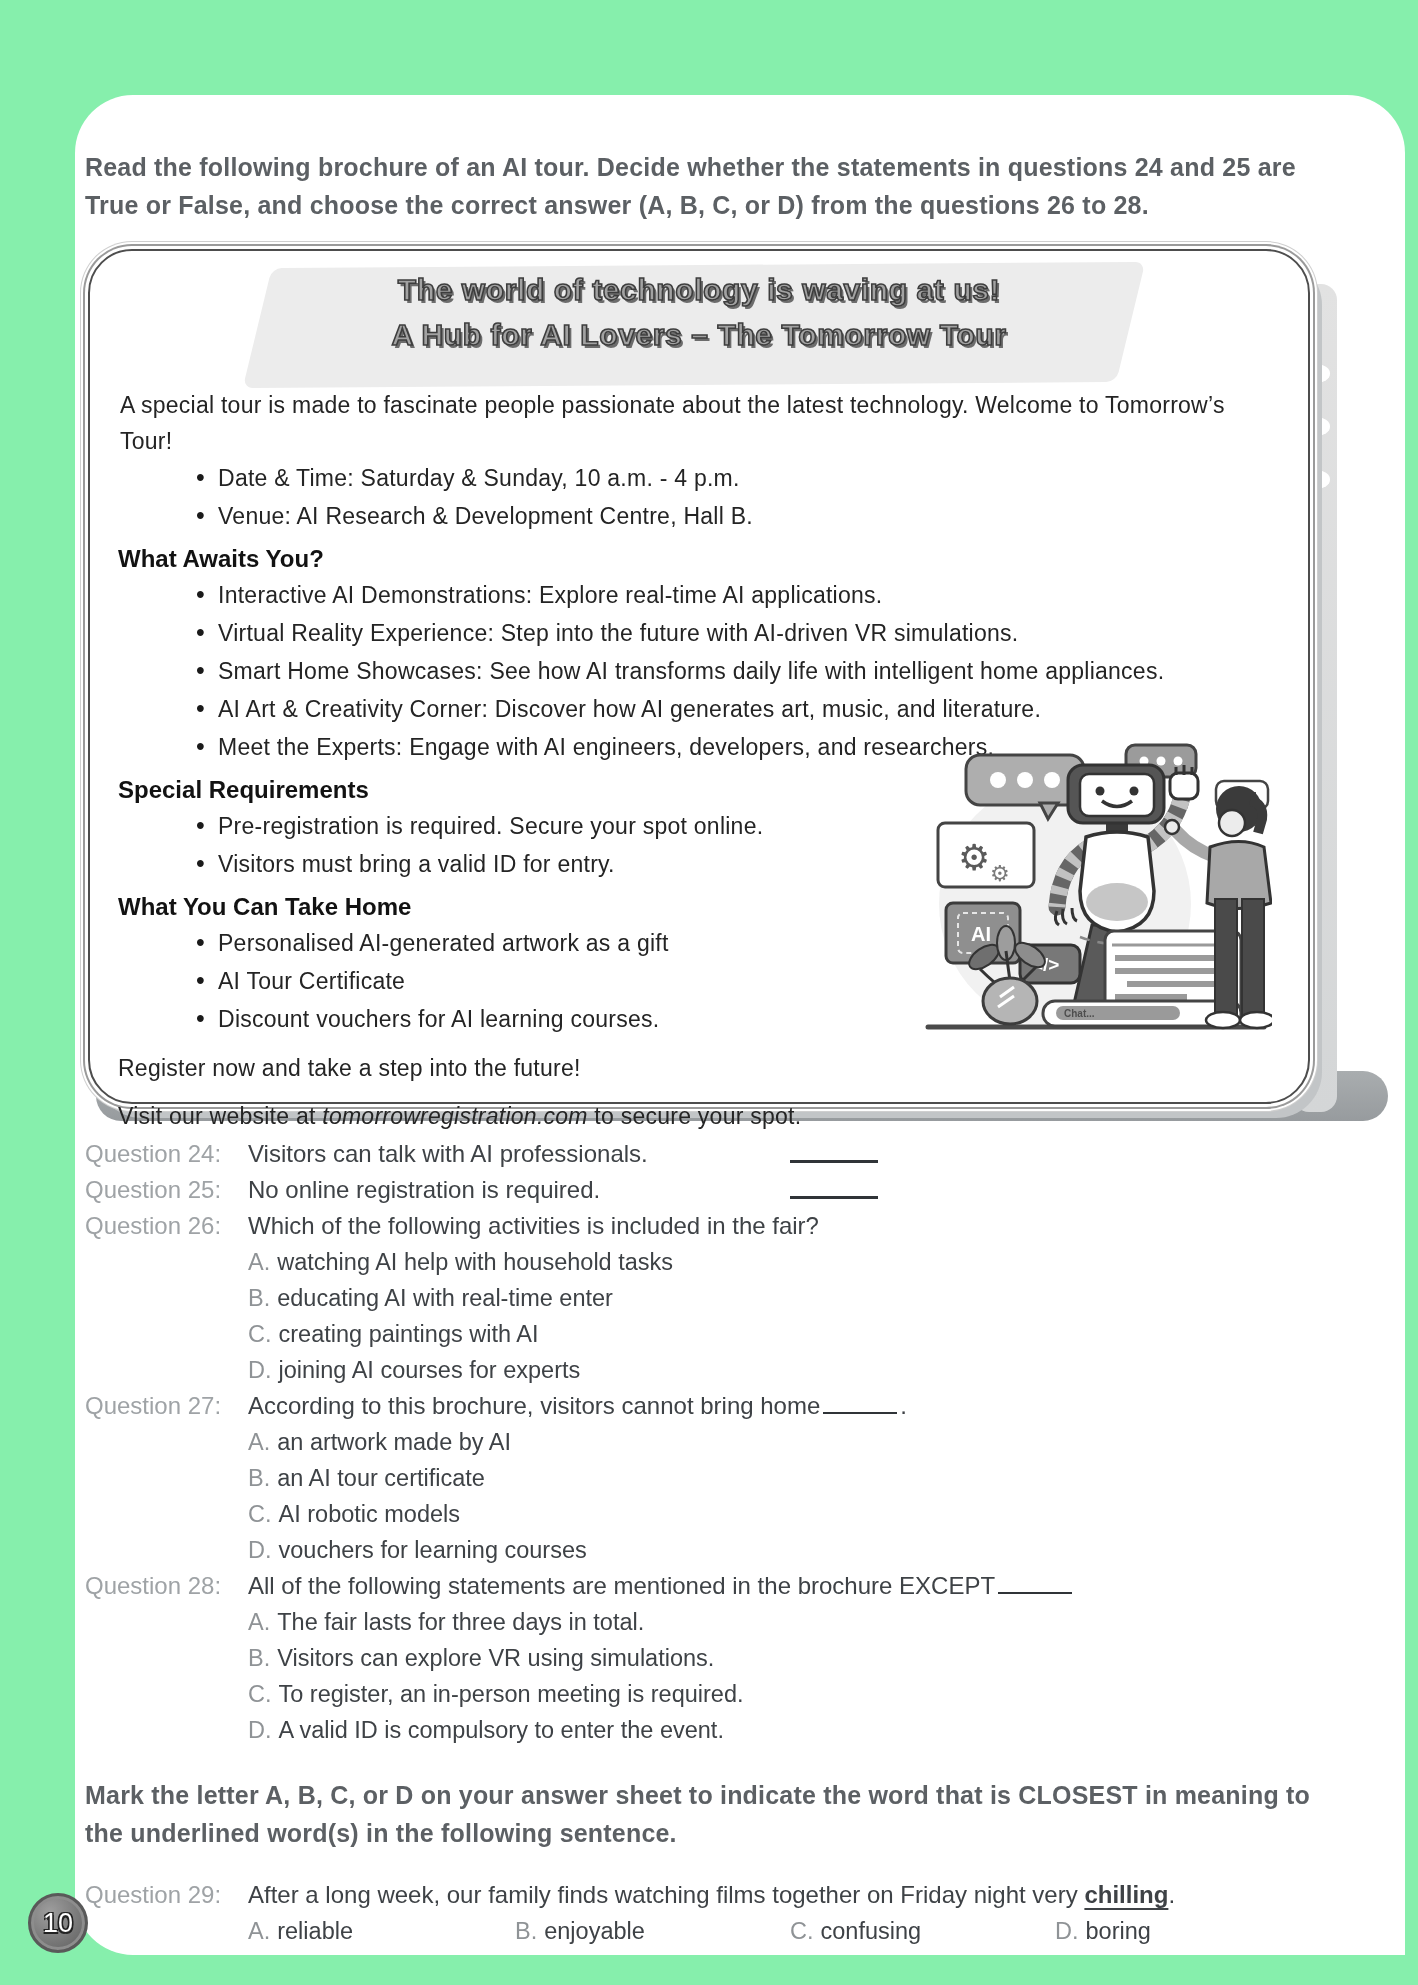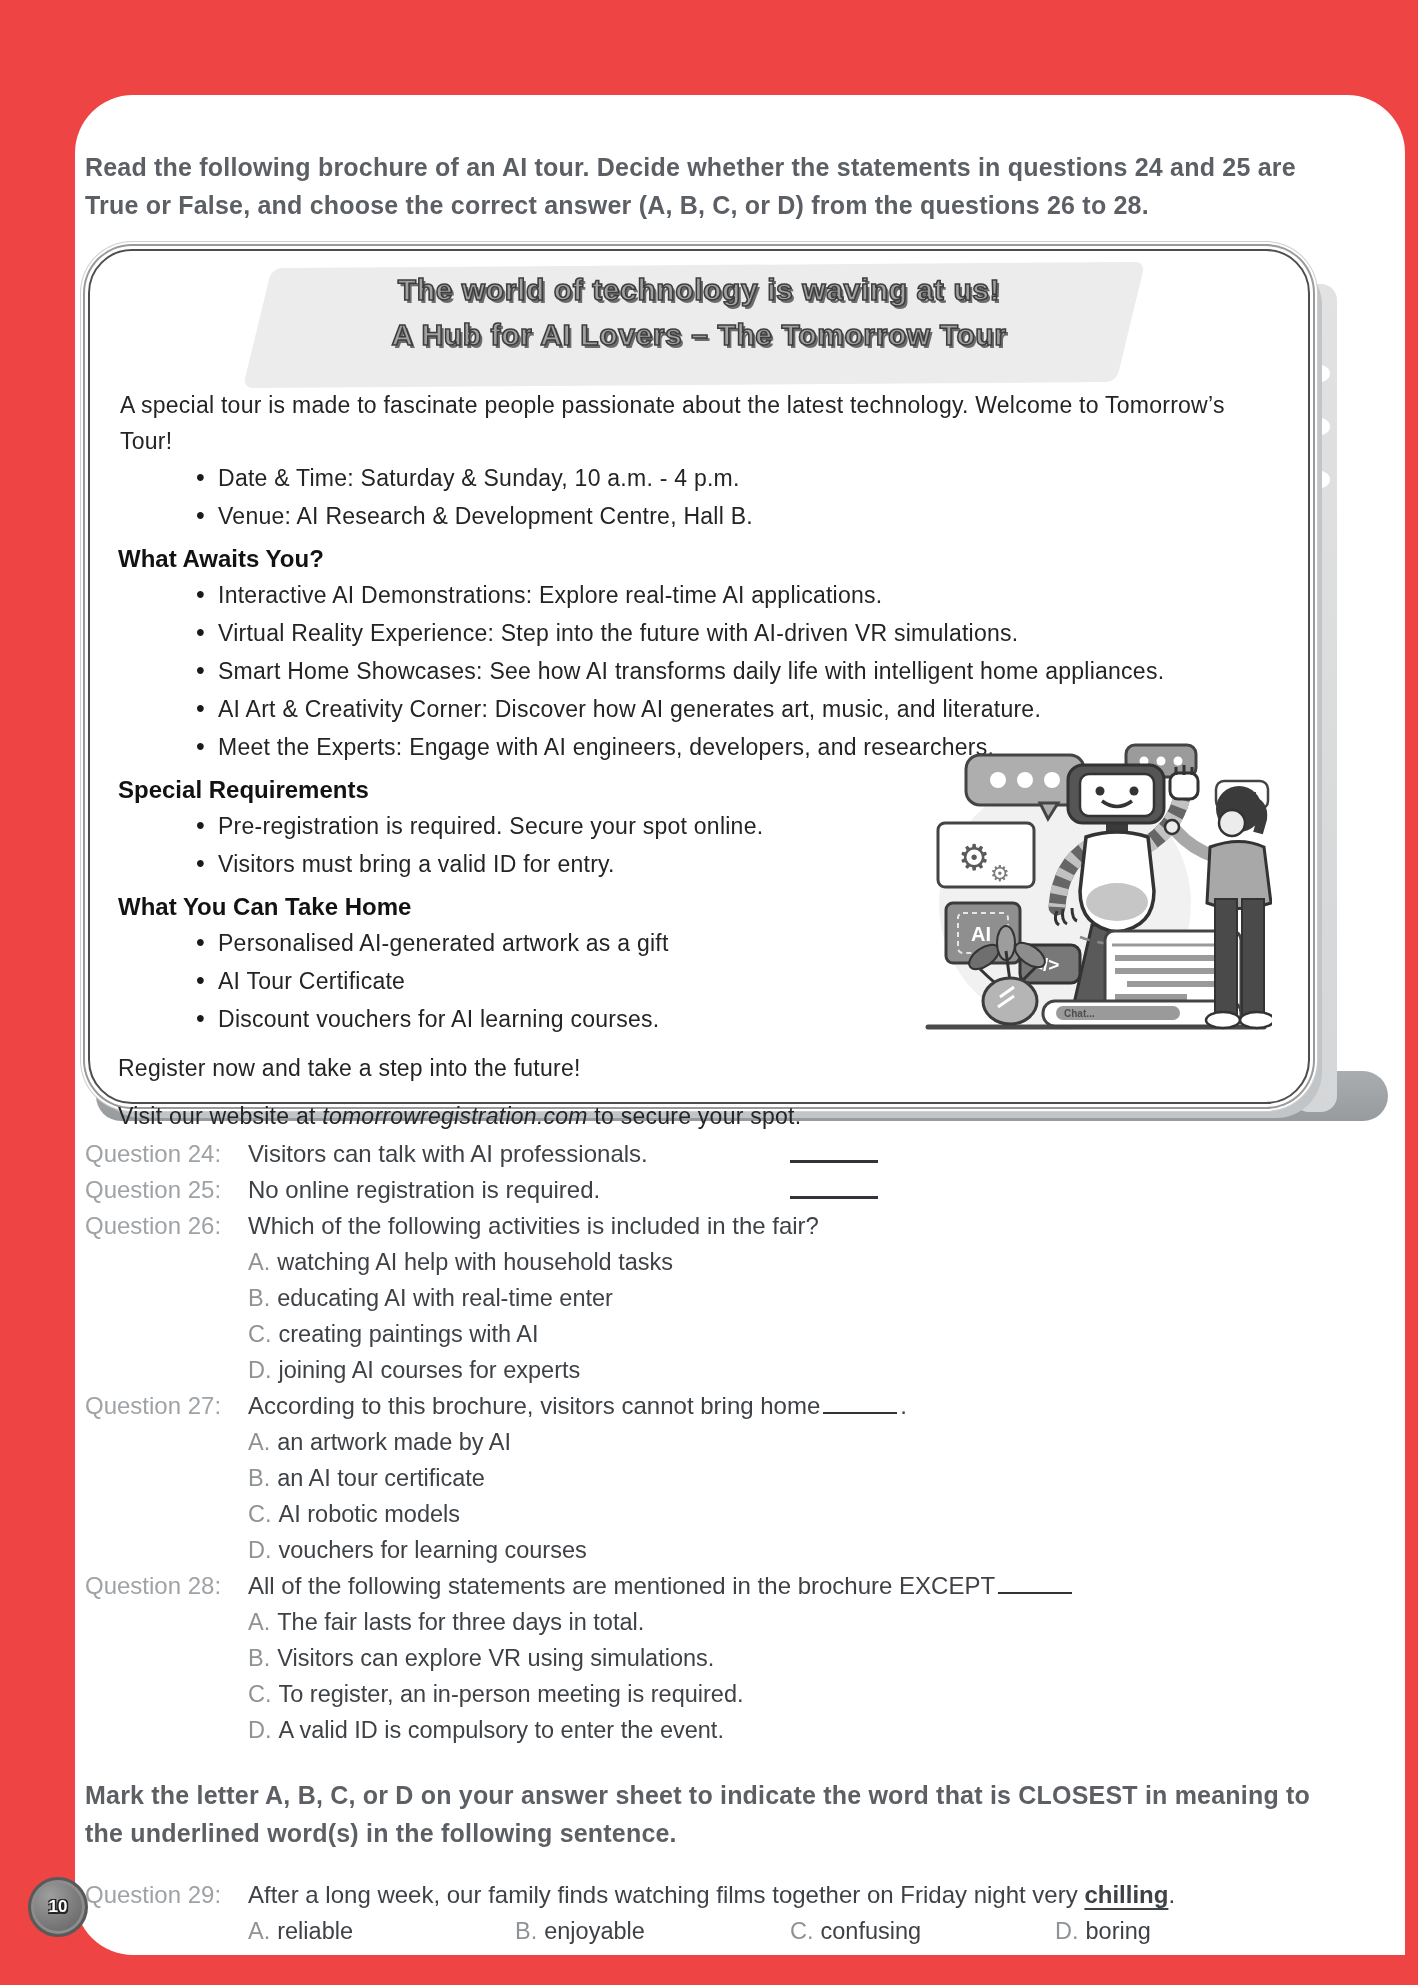--- a/index.html
+++ b/index.html
@@ -1,19 +1,19 @@
 <!DOCTYPE html>
 <html><head>
 <meta charset="utf-8">
 <style>
   * { box-sizing: border-box; }
   body { margin: 0; background:#a8abad; }
   .canvas {
     position: relative; width: 1418px; height: 1985px;
-    background: #ef4444; overflow: hidden;
+    background: #86efac; overflow: hidden;
     font-family: "Liberation Sans", sans-serif;
   }
   .page {
     position: absolute; left: 75px; top: 95px;
     width: 1330px; height: 1860px;
     background: #ffffff;
     border-radius: 58px 58px 0 58px;
   }
   .content { position: absolute; left: 10px; top: 28px; width: 1310px; }
 
@@ -93,27 +93,27 @@
     margin-top: 28px; font-weight: bold; font-size: 25px; line-height: 38px;
     color: #5c6064; width: 1262px; letter-spacing: 0.2px;
   }
   .q29-opts { display: flex; margin-left: 163px; }
   .q29-opts .q-opt:nth-child(1) { width: 267px; }
   .q29-opts .q-opt:nth-child(2) { width: 275px; }
   .q29-opts .q-opt:nth-child(3) { width: 265px; }
   .u-bold { font-weight: bold; text-decoration: underline; text-underline-offset: 5px; }
 
   .page-badge {
-    position: absolute; left: -47px; bottom: 18px; width: 60px; height: 60px;
+    position: absolute; left: -47px; bottom: 2px; width: 60px; height: 60px;
     border-radius: 50%;
     background: radial-gradient(circle at 35% 30%, #9e9e9e, #6e6e6e 72%);
     border: 3px solid #595959;
     box-shadow: inset 0 0 0 3px #8d8d8d;
     display: flex; align-items: center; justify-content: center;
-    color: #fff; font-weight: bold; font-size: 17px;
+    color: #fff; font-weight: normal; font-size: 27px;
     text-shadow: -1.5px -1.5px 0 #222, 1.5px -1.5px 0 #222, -1.5px 1.5px 0 #222, 1.5px 1.5px 0 #222;
     z-index: 5;
   }
 </style>
 </head>
 <body>
 
 <div class="canvas">
   <div class="page">
     <div class="content">

